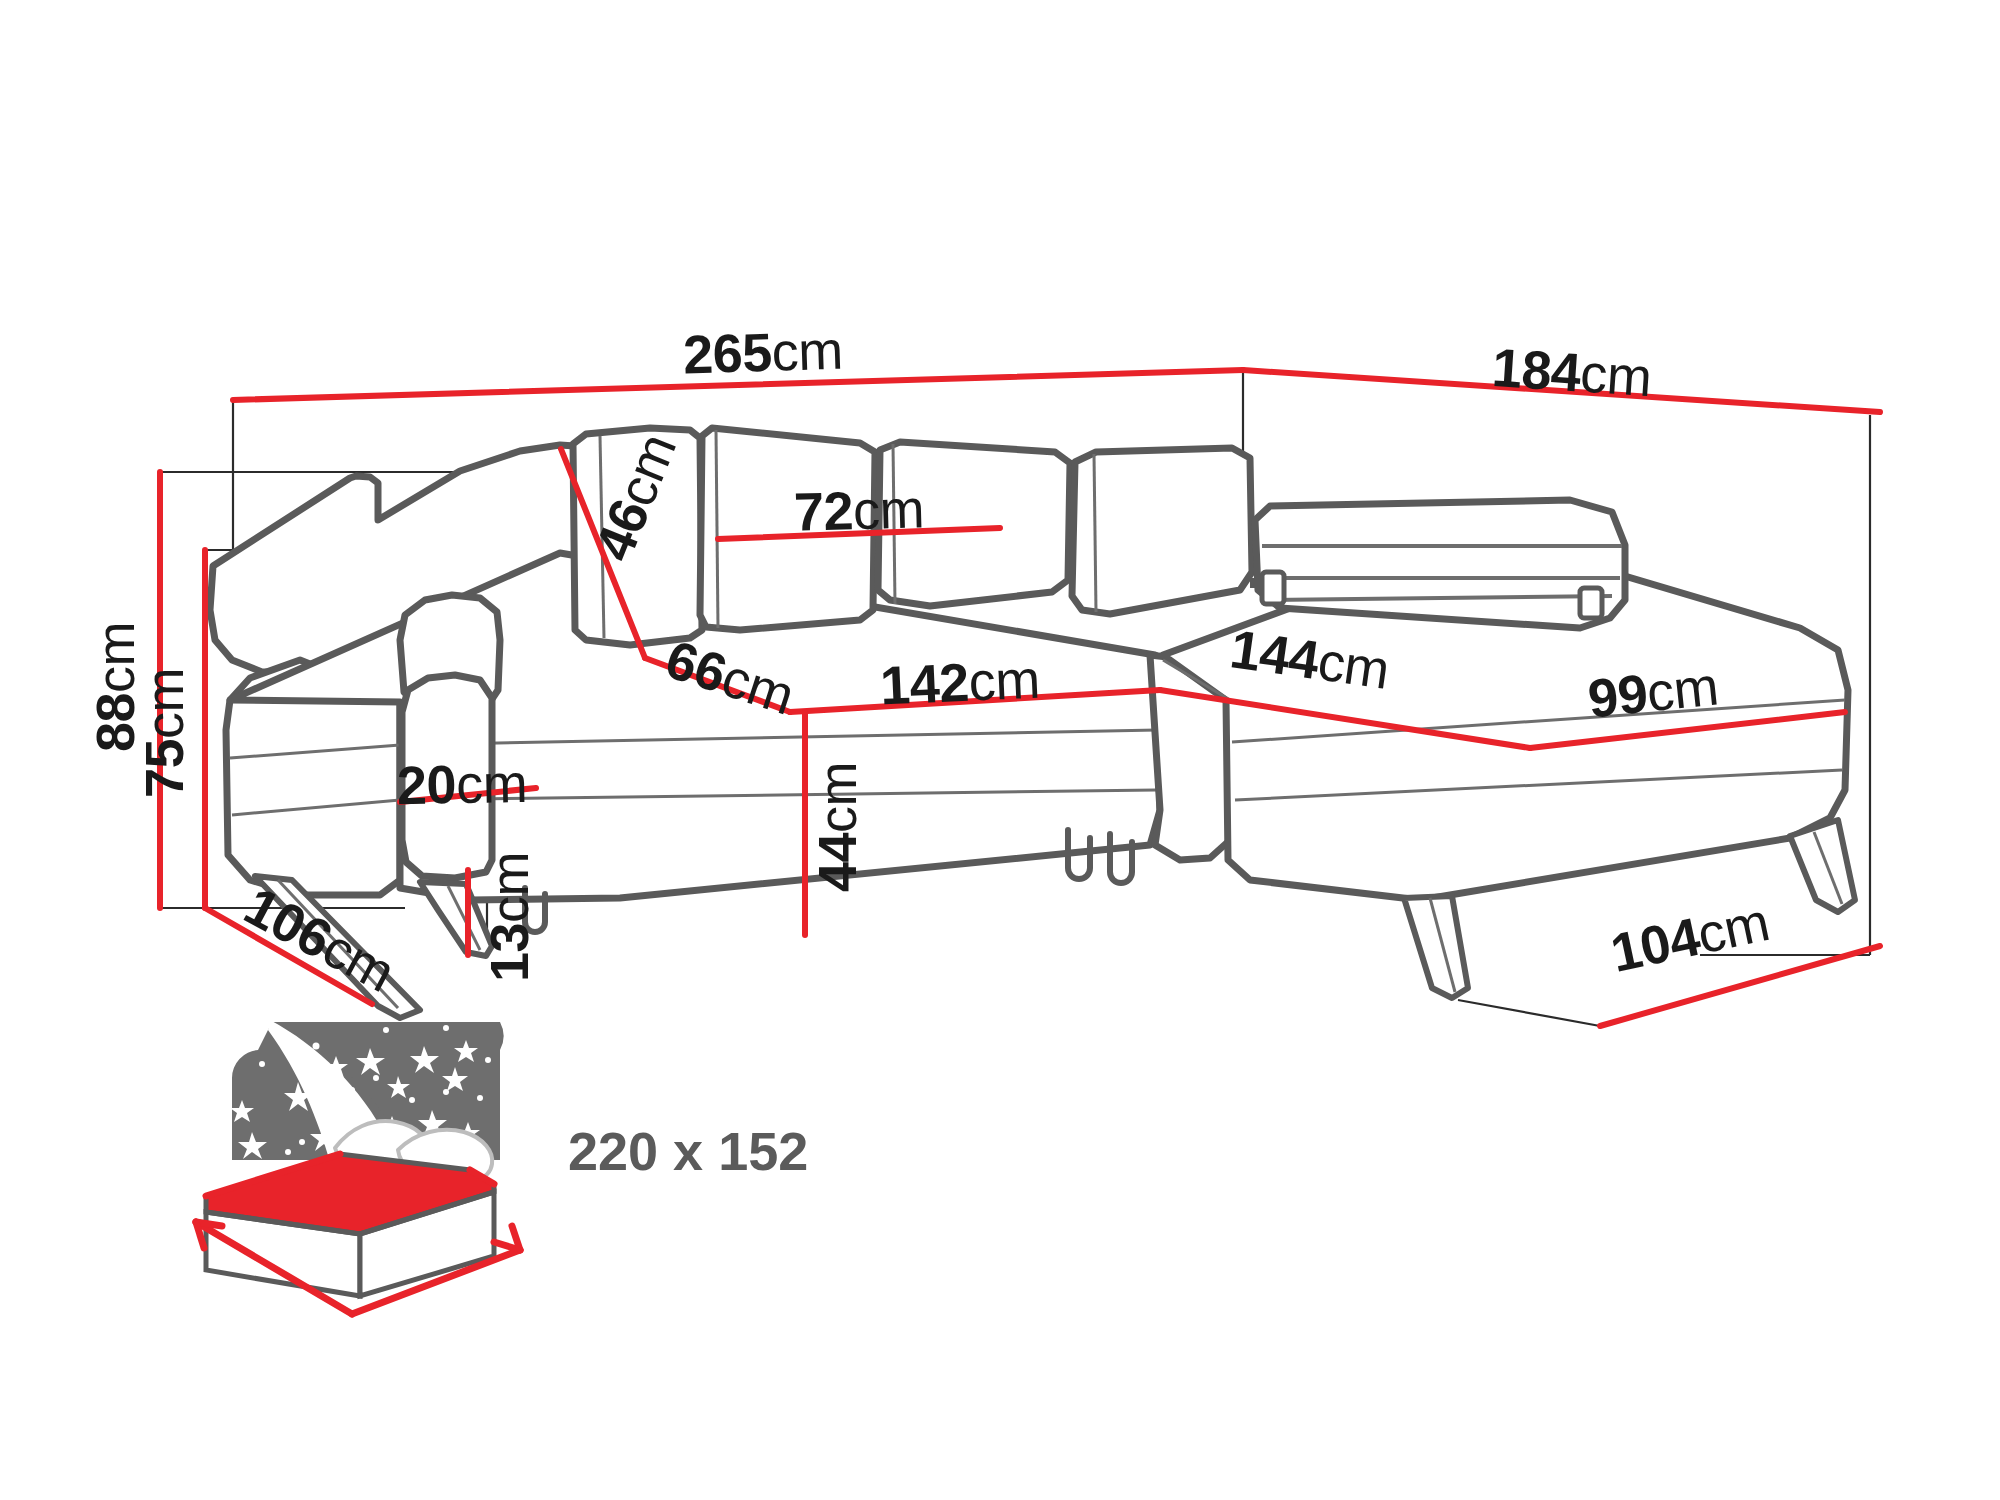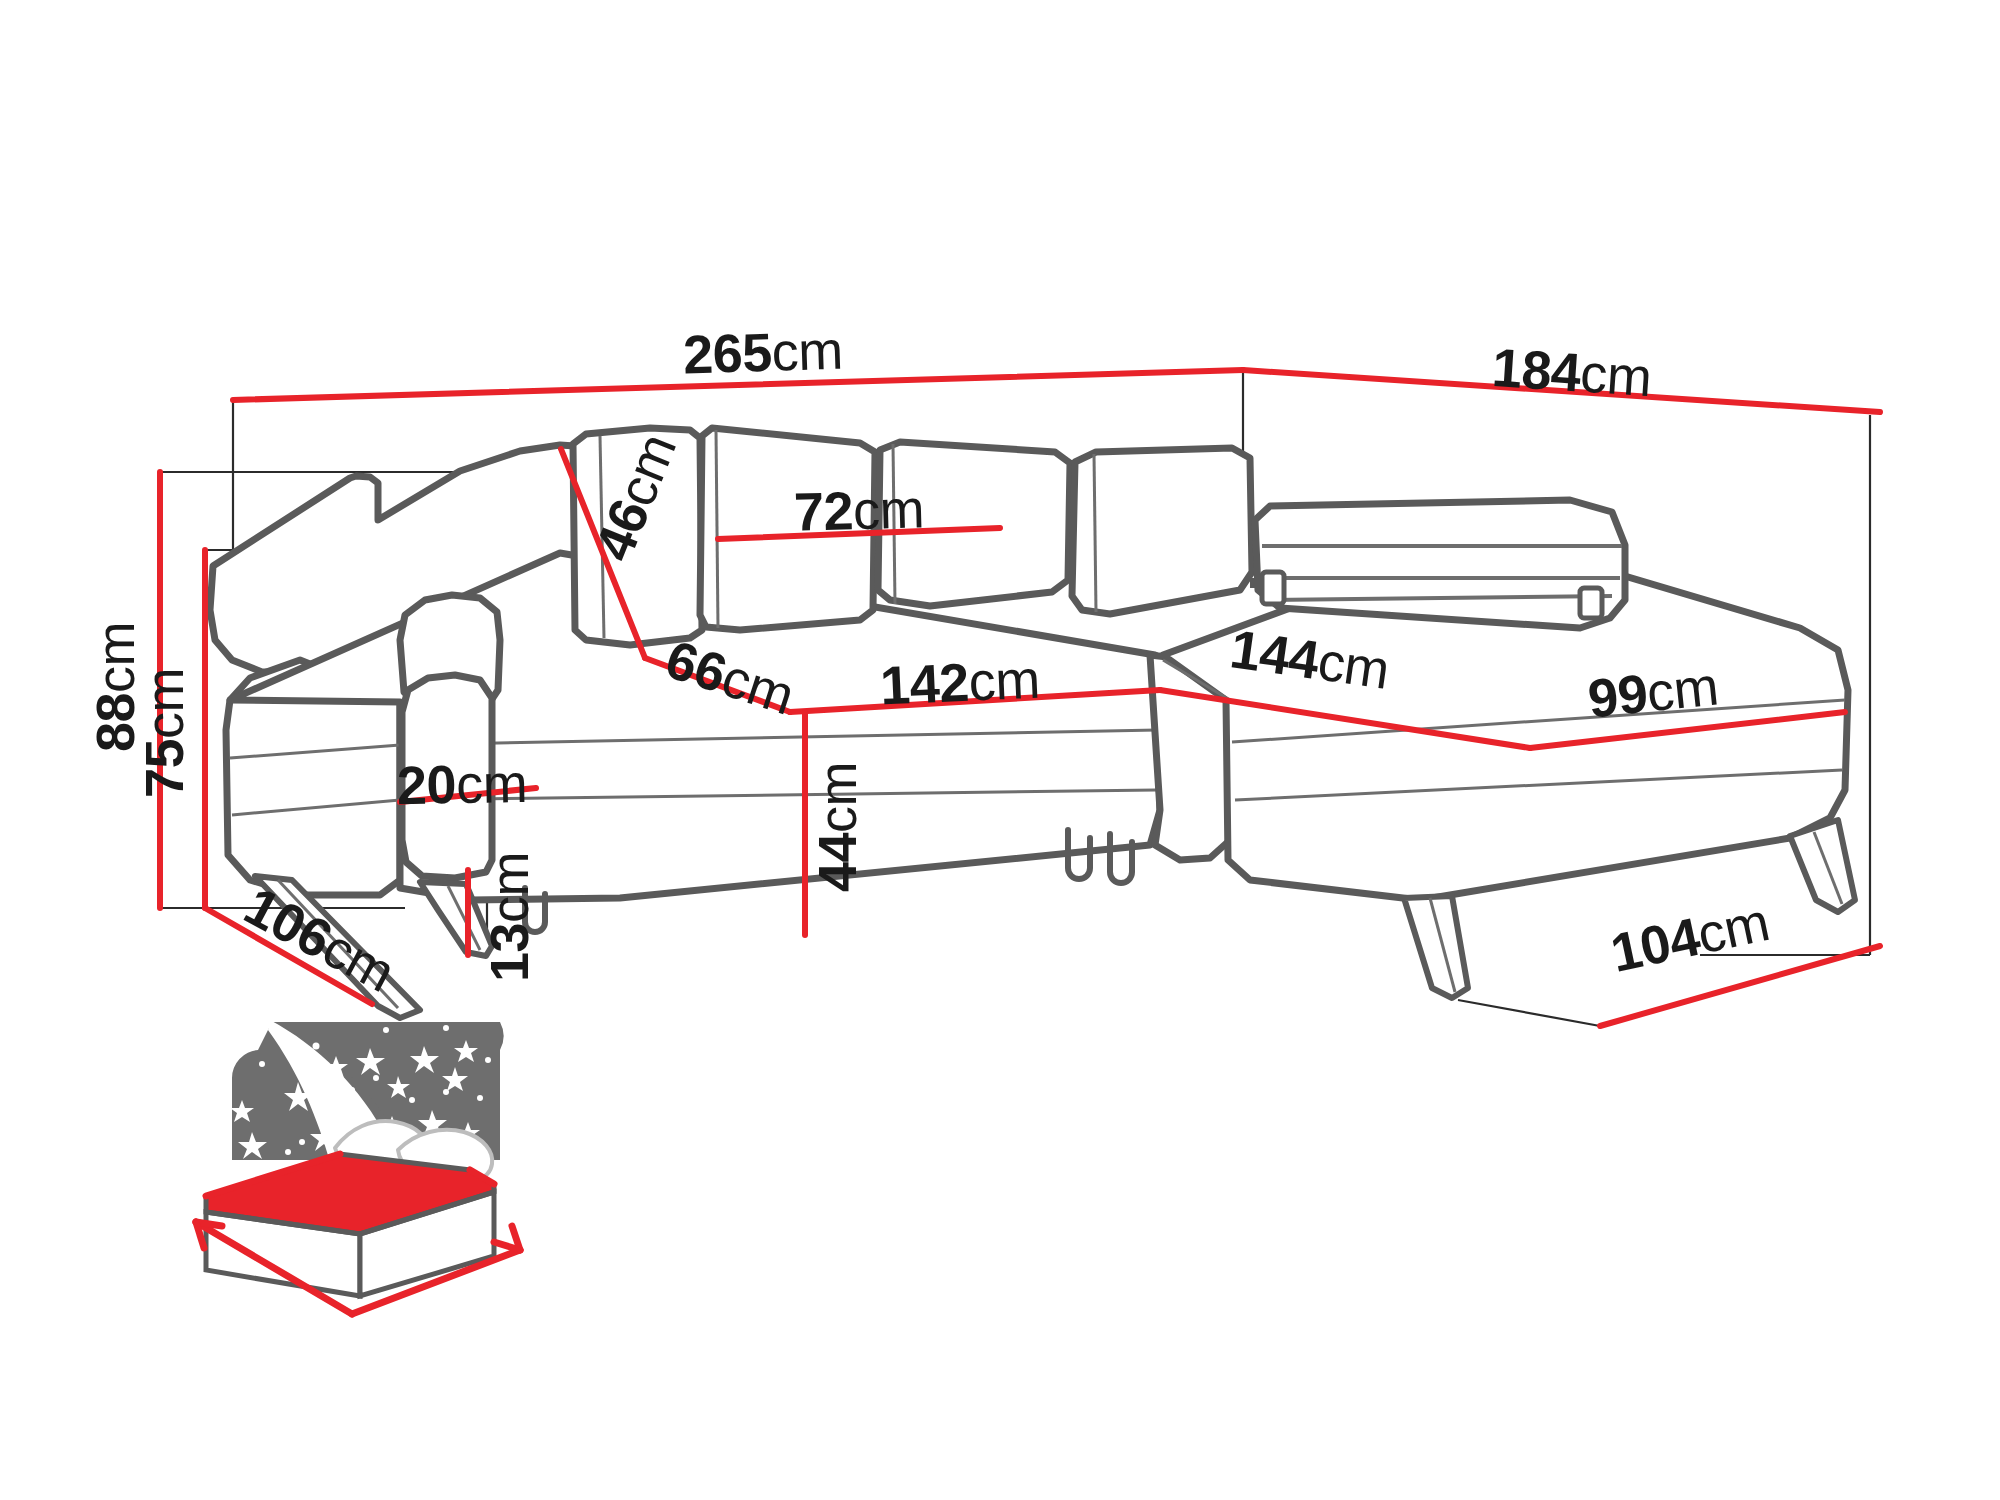--- a/index.html
+++ b/index.html
@@ -377,14 +377,17 @@
   </div>
 
   <div class="dim-label" style="left:1588px; top:665px; font-size:54px; transform:rotate(-6deg);">
     <span>99</span><span class="unit">cm</span>
   </div>
 
   <div class="dim-label" style="left:1610px; top:910px; font-size:54px; transform:rotate(-12deg);">
     <span>104</span><span class="unit">cm</span>
   </div>
 
+  <div class="bed-label" style="left:568px; top:1124px;">
+    <span>220 x 152</span>
+  </div>
 
 </div>
 
 </body></html>

